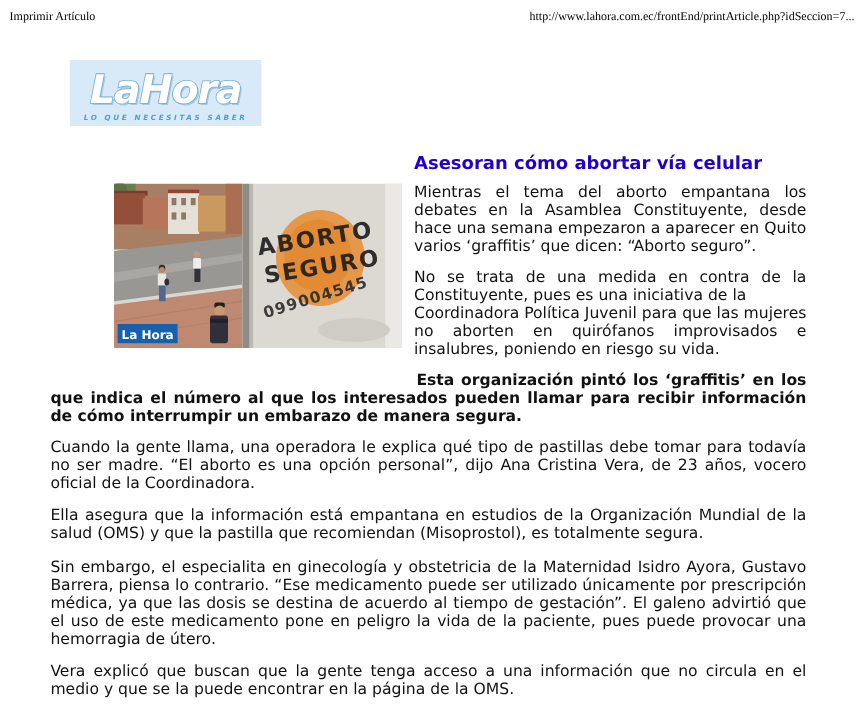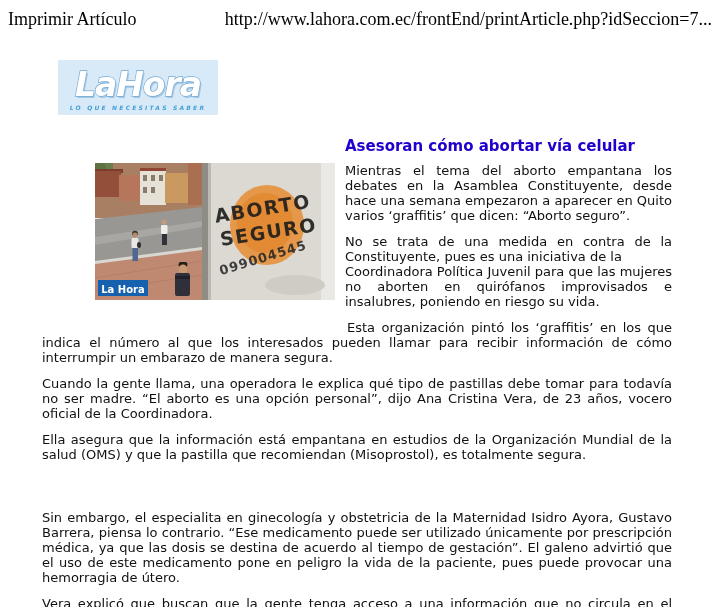--- a/index.html
+++ b/index.html
@@ -1,39 +1,39 @@
 <!DOCTYPE html>
 <html><head>
 <meta charset="utf-8">
 <style>
   html,body{margin:0;padding:0;background:#fff;}
   body{width:720px;height:607px;font-family:"DejaVu Sans",sans-serif;color:#111;overflow:hidden;}
 
   
   .print-header{display:flex;justify-content:space-between;align-items:flex-start;
-    padding:9px 8px 0 8px;font-family:"Liberation Serif",serif;font-size:18px;color:#000;}
+    padding:9px 8px 0 8px;font-family:"Liberation Serif",serif;font-size:10px;color:#000;}
 
   
   .logo-wrap{margin:30px 0 0 58px;width:156px;height:55px;font-style:italic;}
   .logo-wrap svg{display:block;}
 
   
   .article{margin:22px 48px 0 42px;}
   .headline{margin:0 0 8px 303px;font-size:15px;line-height:18px;
     font-weight:bold;color:#2200cc;font-family:"DejaVu Sans",sans-serif;}
 
   .photo-wrap{float:left;width:303px;margin:0 0 10px 0;}
   .photo-wrap svg{display:block;margin-left:53px;}
   .caption{font-size:8px;line-height:11px;margin-top:3px;color:#222;}
 
   .article p{font-size:13px;line-height:15px;text-align:justify;margin:0 0 11px 0;
     color:#111;white-space:pre-line;}
   p.first{margin-top:5px;}
-  p.indent-first{clear:left;text-indent:305px;margin-top:0;}
-  p.gap{margin-top:48px;}
+  p.indent-first{clear:left;text-indent:305px;margin-top:0;font-weight:bold;}
+  p.gap{margin-top:14px;}
 </style>
 </head>
 <body>
 
 <div class="print-header">
   <span>Imprimir Artículo</span>
   <span>http://www.lahora.com.ec/frontEnd/printArticle.php?idSeccion=7...</span>
 </div>
 
 <div class="logo-wrap">

